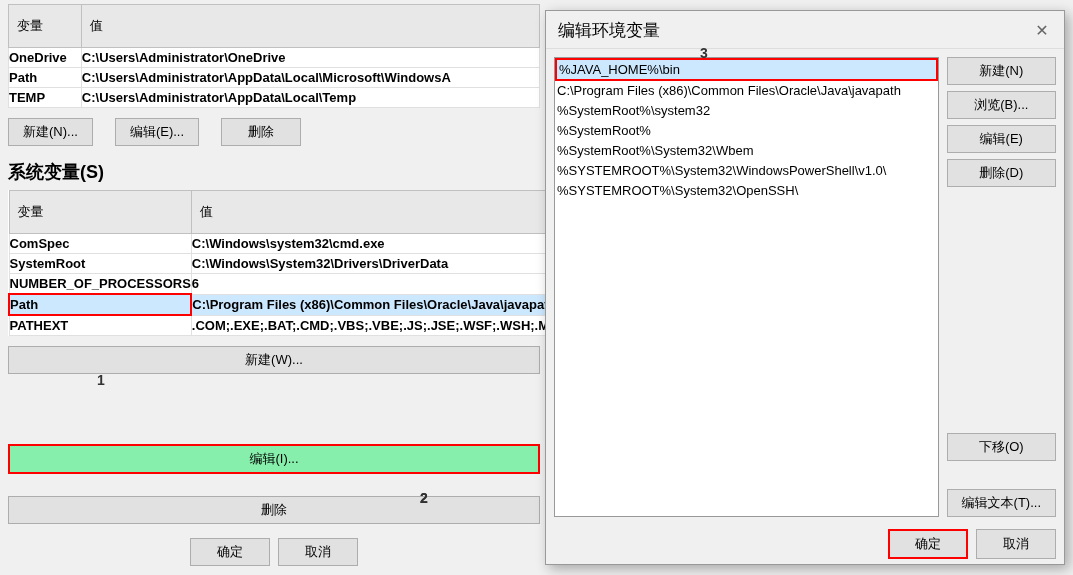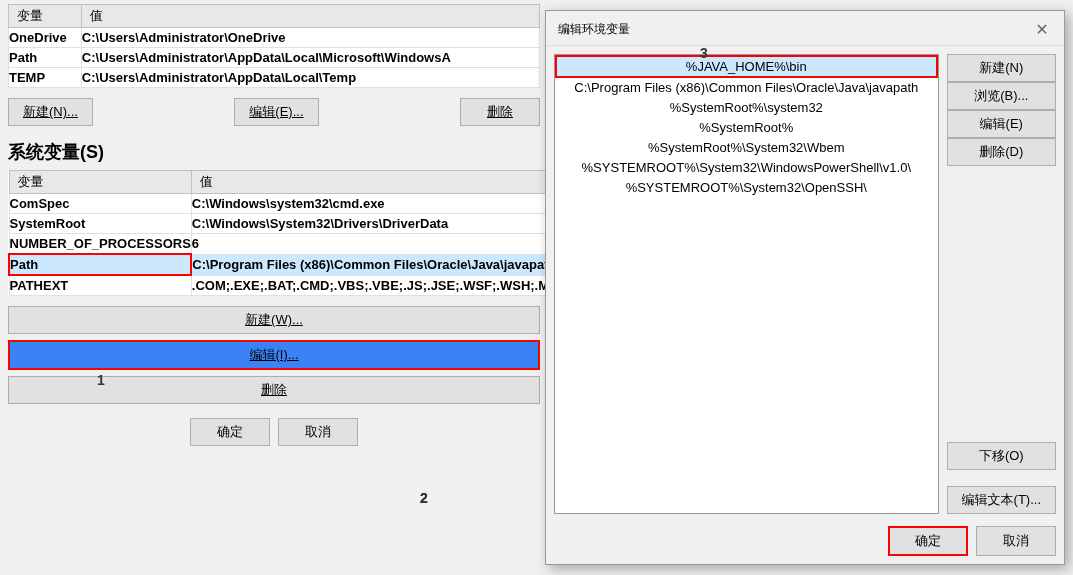--- a/index.html
+++ b/index.html
@@ -33,60 +33,60 @@
     .env-table {
       width: 100%;
       border-collapse: collapse;
       background: white;
       margin: 2px 0;
     }
 
     .env-table th {
       background: #e8e8e8;
       border: 1px solid #c0c0c0;
-      padding: 2px 8px;
+      padding: 12px 8px;
       text-align: left;
       font-weight: normal;
       font-size: 13px;
     }
 
     .env-table td {
       border: 1px solid #e0e0e0;
       padding: 2px 0;
       font-size: 13px;
       white-space: nowrap;
       font-weight: bold;
     }
 
     .path-row-highlight {
       background: #cce8ff !important;
     }
 
     .button-row {
       display: flex;
-      gap: 6px;
+      gap: 22px;
       padding: 6px 8px;
-      justify-content: space-between;
-      text-decoration: underline;
+      justify-content: flex-start;
     }
 
     .win-btn {
       background: #e1e1e1;
       border: 1px solid #adadad;
       padding: 4px 14px;
       font-size: 13px;
       cursor: pointer;
       font-family: "Microsoft YaHei", Arial, sans-serif;
       min-width: 80px;
       color: #000;
     }
 
     .win-btn.accent {
-      background: #3b82f6;
+      background: #86efac;
       border: 2px solid red;
+      margin-top: 48px;
     }
 
     .sys-var-section {
       margin-top: 4px;
     }
 
     
     .edit-dialog {
       position: absolute;
       top: 10px;
@@ -101,21 +101,21 @@
     .dialog-titlebar {
       background: #f0f0f0;
       padding: 8px 12px 6px 12px;
       display: flex;
       align-items: center;
       justify-content: space-between;
       border-bottom: 1px solid #ddd;
     }
 
     .dialog-title {
-      font-size: 12px;
+      font-size: 17px;
       font-weight: normal;
       font-family: Liberation Serif, serif;
     }
 
     .close-btn {
       width: 20px;
       height: 20px;
       border: none;
       background: transparent;
       cursor: pointer;
@@ -138,37 +138,36 @@
     }
 
     .path-list li {
       padding: 2px 2px;
       font-size: 13px;
       cursor: pointer;
       border-bottom: 1px solid transparent;
       white-space: nowrap;
       overflow: hidden;
       text-overflow: ellipsis;
-      text-align: center;
     }
 
     .path-list li.selected {
       background: #cce8ff;
       border: 1px solid #99ccff;
     }
 
     .path-list li.first-item {
       border: 2px solid red;
       color: #000;
     }
 
     .dialog-buttons {
       display: flex;
       flex-direction: column;
-      gap: 0;
+      gap: 6px;
       min-width: 90px;
     }
 
     .dialog-buttons .win-btn {
       min-width: 80px;
       text-align: center;
     }
 
     .spacer {
       flex: 1;

